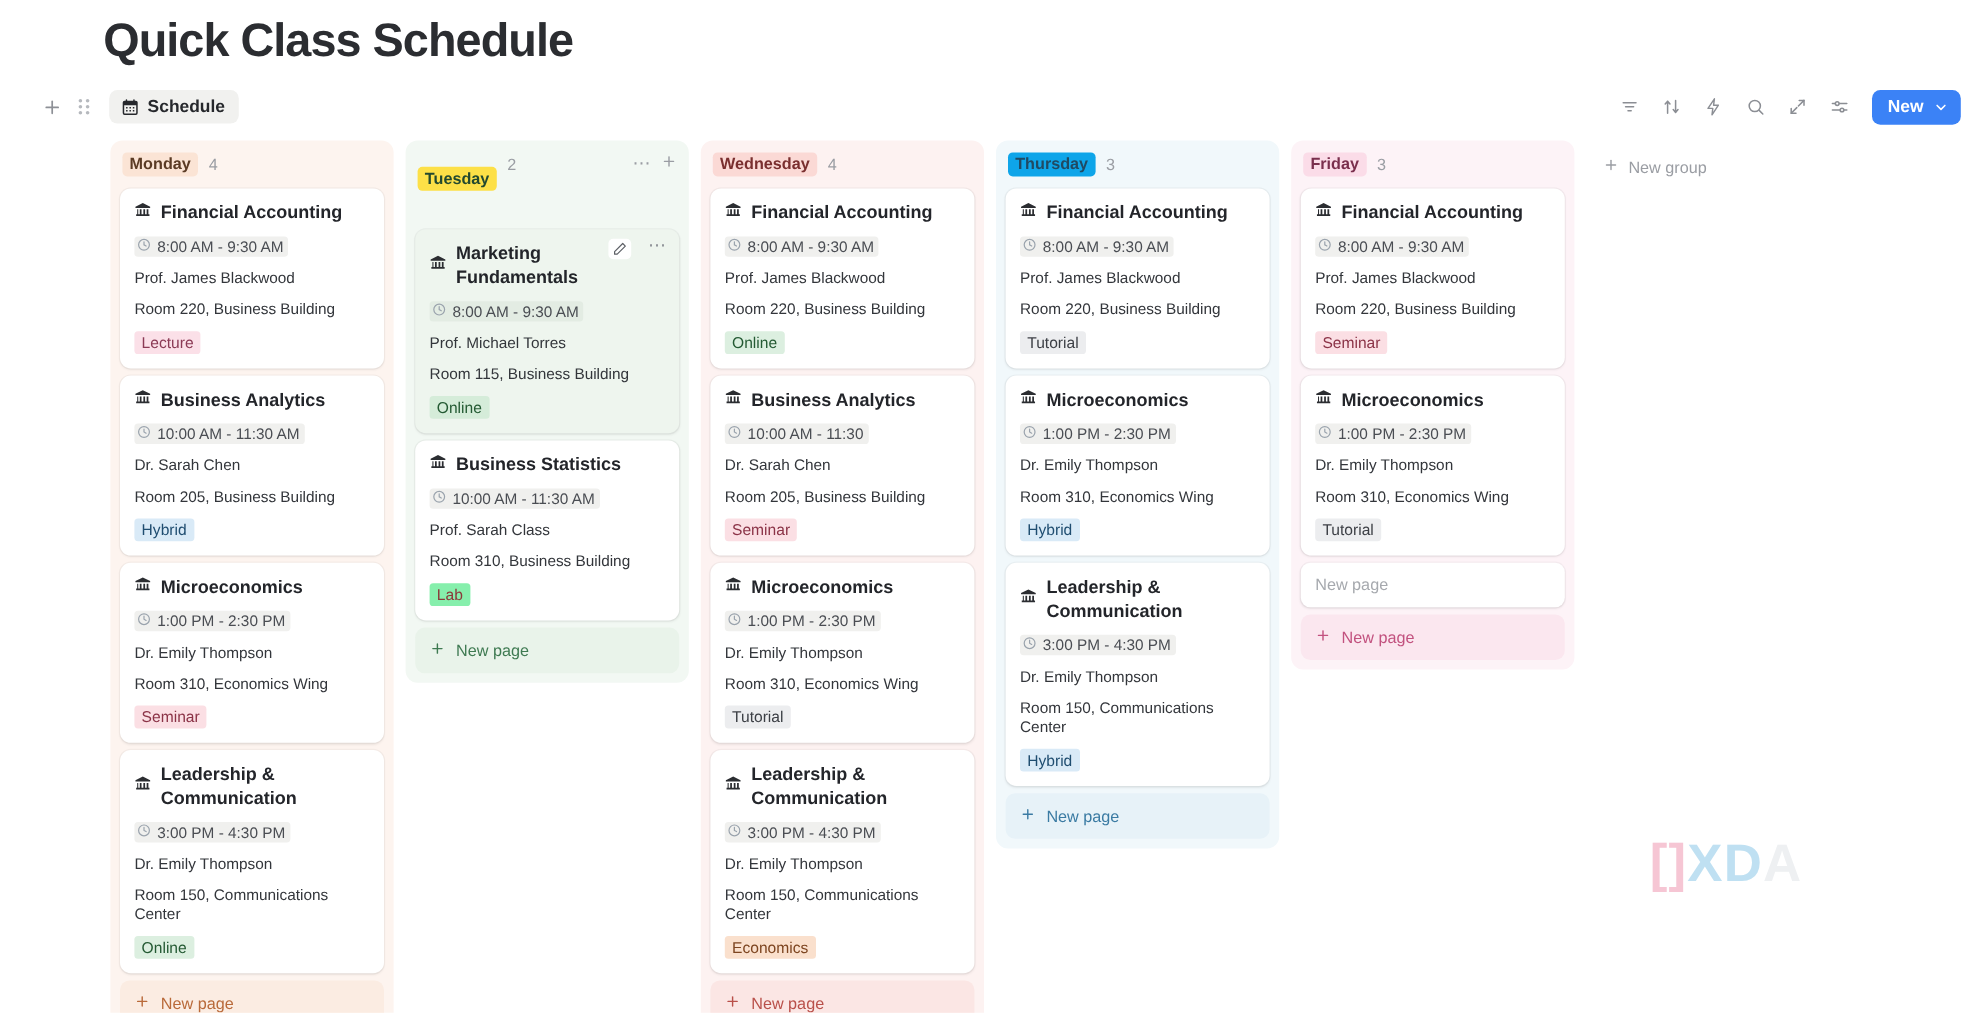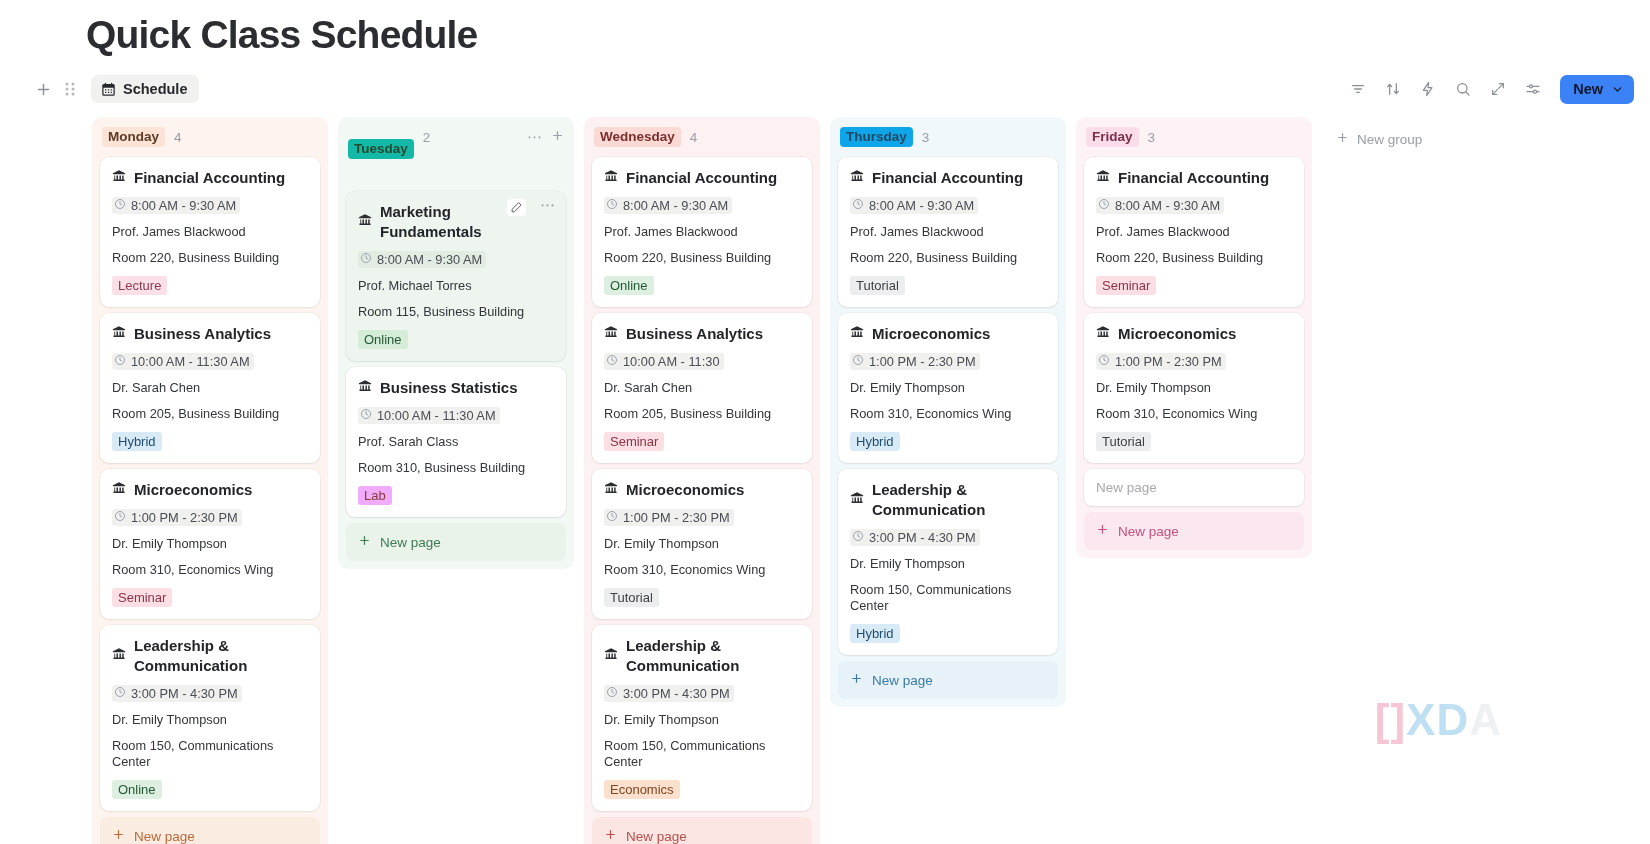--- a/index.html
+++ b/index.html
@@ -55,21 +55,21 @@
   }
   .tb-btn {
     width: 28px; height: 28px;
     display: inline-flex; align-items: center; justify-content: center;
     border-radius: 5px;
     color: #8b8e94;
   }
   .new-btn {
     display: flex; align-items: center;
     background: #3b82f6;
-    color: #0f172a;
+    color: #ffffff;
     border-radius: 7px;
     height: 29px;
     font-size: 14.5px;
     font-weight: 600;
     padding: 0 4px 0 13px;
     margin-left: 6px;
     gap: 2px;
   }
   .new-btn .chev { display: inline-flex; padding: 0 6px; }
 
@@ -373,21 +373,21 @@
       <div class="new-page-btn" style="background: rgb(251, 236, 226); color: rgb(185, 106, 58);">
         <span><svg width="13" height="13" viewBox="0 0 24 24" fill="none" stroke="currentColor" stroke-width="2.2" stroke-linecap="round">
             <line x1="12" y1="5" x2="12" y2="19"></line>
             <line x1="5" y1="12" x2="19" y2="12"></line>
           </svg></span>
         <span>New page</span>
       </div>
     </div>
     <div class="column" style="background: rgb(242, 248, 243);">
       <div class="col-head">
-        <span class="col-chip" style="background: #14b8a6; color: rgb(35, 73, 47); margin-top: 24px;">Tuesday</span>
+        <span class="col-chip" style="background: #fde047; color: rgb(35, 73, 47); margin-top: 24px;">Tuesday</span>
         <span class="col-count">2</span>
         <div class="col-actions">
           <span class="dots">⋯</span>
           <span><svg width="13" height="13" viewBox="0 0 24 24" fill="none" stroke="currentColor" stroke-width="2.2" stroke-linecap="round">
               <line x1="12" y1="5" x2="12" y2="19"></line>
               <line x1="5" y1="12" x2="19" y2="12"></line>
             </svg></span>
         </div>
       </div>
       <div class="card highlight"><div class="card-title">
@@ -414,21 +414,21 @@
             </svg></span>
           <span>Business Statistics</span>
         </div><div class="card-time">
           <span class="chip-bg">
             <span><svg width="12" height="12" viewBox="0 0 24 24" fill="none" stroke="#9aa3ad" stroke-width="2">
                 <circle cx="12" cy="12" r="9"></circle>
                 <polyline points="12 7 12 12 15.5 14" stroke-linecap="round"></polyline>
               </svg></span>
             <span>10:00 AM - 11:30 AM</span>
           </span>
-        </div><div class="card-line">Prof. Sarah Class</div><div class="card-line">Room 310, Business Building</div><span class="tag" style="background: #f0abfc; color: rgb(139, 58, 58);">Lab</span></div>
+        </div><div class="card-line">Prof. Sarah Class</div><div class="card-line">Room 310, Business Building</div><span class="tag" style="background: #86efac; color: rgb(139, 58, 58);">Lab</span></div>
       <div class="new-page-btn" style="background: rgb(233, 243, 234); color: rgb(63, 122, 82);">
         <span><svg width="13" height="13" viewBox="0 0 24 24" fill="none" stroke="currentColor" stroke-width="2.2" stroke-linecap="round">
             <line x1="12" y1="5" x2="12" y2="19"></line>
             <line x1="5" y1="12" x2="19" y2="12"></line>
           </svg></span>
         <span>New page</span>
       </div>
     </div>
     <div class="column" style="background: rgb(253, 242, 241);">
       <div class="col-head">

